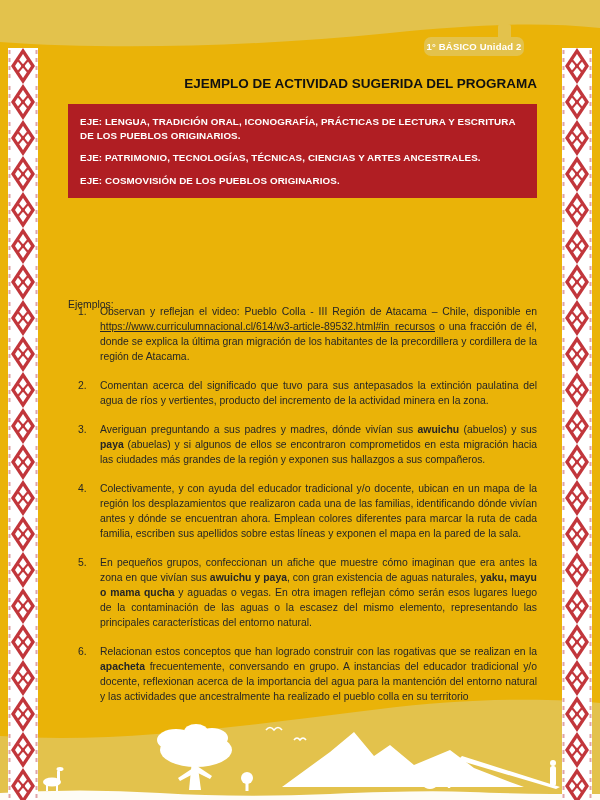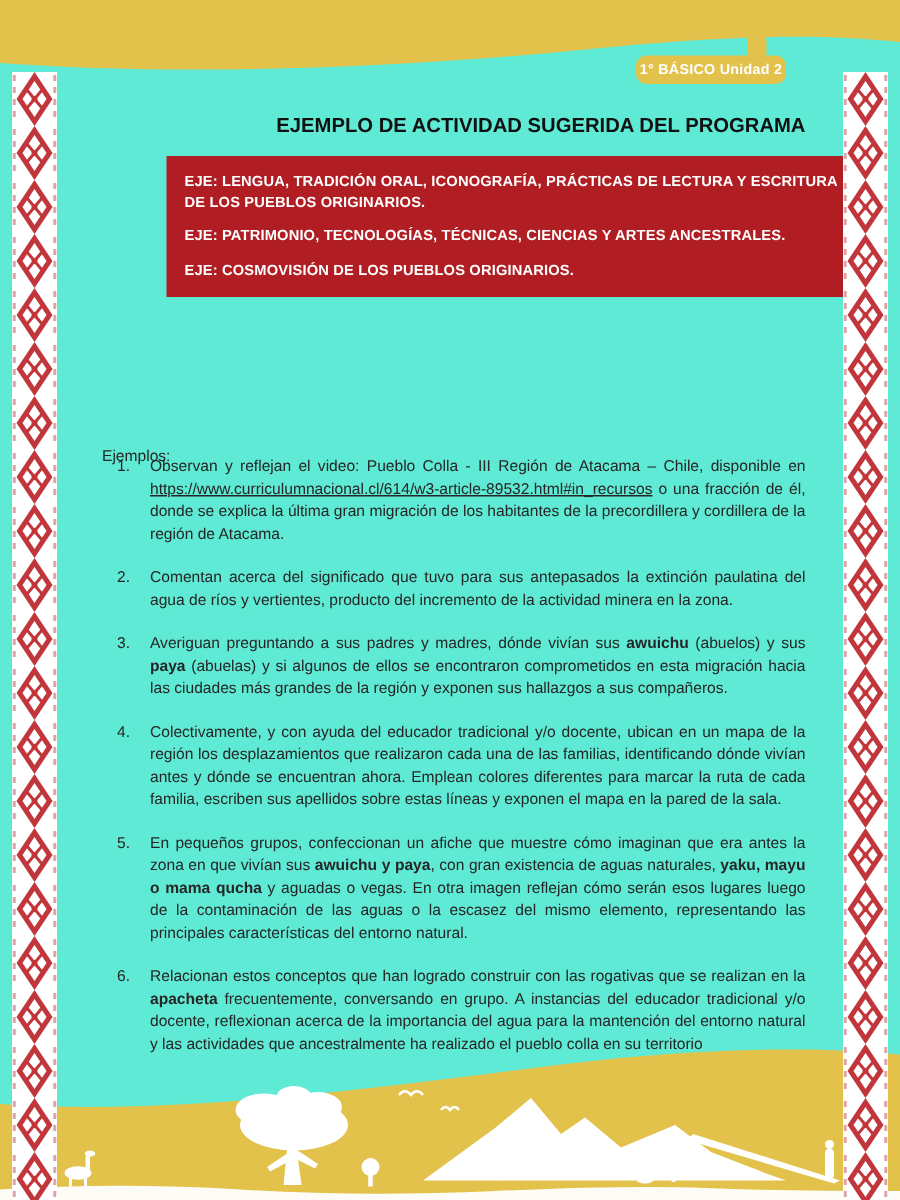--- a/index.html
+++ b/index.html
@@ -4,21 +4,21 @@
 <style>
   :root{
     --yellow:#e3c24c;
     --red-box:#b01e23;
     --red-pattern:#c2363b;
     --pattern-dash:#e0a3a6;
     --text:#262626;
   }
   html,body{margin:0;padding:0;background:#fff;}
   .page{
-    position:relative;width:600px;height:800px;background:#5eead4;overflow:hidden;
+    position:relative;width:600px;height:800px;background:#eab308;overflow:hidden;
     font-family:"Liberation Sans",sans-serif;color:var(--text);
   }
   
   .top-band{position:absolute;top:0;left:0;width:600px;height:60px;z-index:5;}
   .unit-badge{
     position:absolute;top:37px;left:424px;width:100px;height:19px;z-index:6;
     background:var(--yellow);border-radius:7px;display:flex;align-items:center;justify-content:center;
     color:#fff;font-weight:bold;font-size:9.5px;letter-spacing:.2px;
   }
   
@@ -26,21 +26,21 @@
   .strip-left{left:8px;}
   .strip-right{left:562px;}
   
   .doc-title{
     position:absolute;top:76px;left:68px;width:469px;margin:0;z-index:2;
     text-align:right;font-size:13.5px;font-weight:bold;color:#111;
   }
   
   .eje-box{
     position:absolute;top:104px;left:68px;width:469px;box-sizing:border-box;z-index:2;
-    background:var(--red-box);color:#fff;padding:11px 12px 10px 12px;margin-left:43px;
+    background:var(--red-box);color:#fff;padding:11px 12px 10px 12px;
   }
   .eje-box p{margin:0 0 9px 0;font-size:9.8px;font-weight:bold;line-height:1.4;letter-spacing:.1px;}
   .eje-box p:last-child{margin-bottom:0;}
   
   .activity-line{position:absolute;top:255px;left:68px;width:469px;font-size:10.4px;z-index:2;}
   .activity-line b{color:#111;}
   .examples-label{position:absolute;top:289px;left:68px;width:469px;font-size:10.4px;z-index:2;}
   .examples-list{
     position:absolute;top:304px;left:78px;width:459px;margin:0;padding:0;list-style:none;z-index:2;
   }

